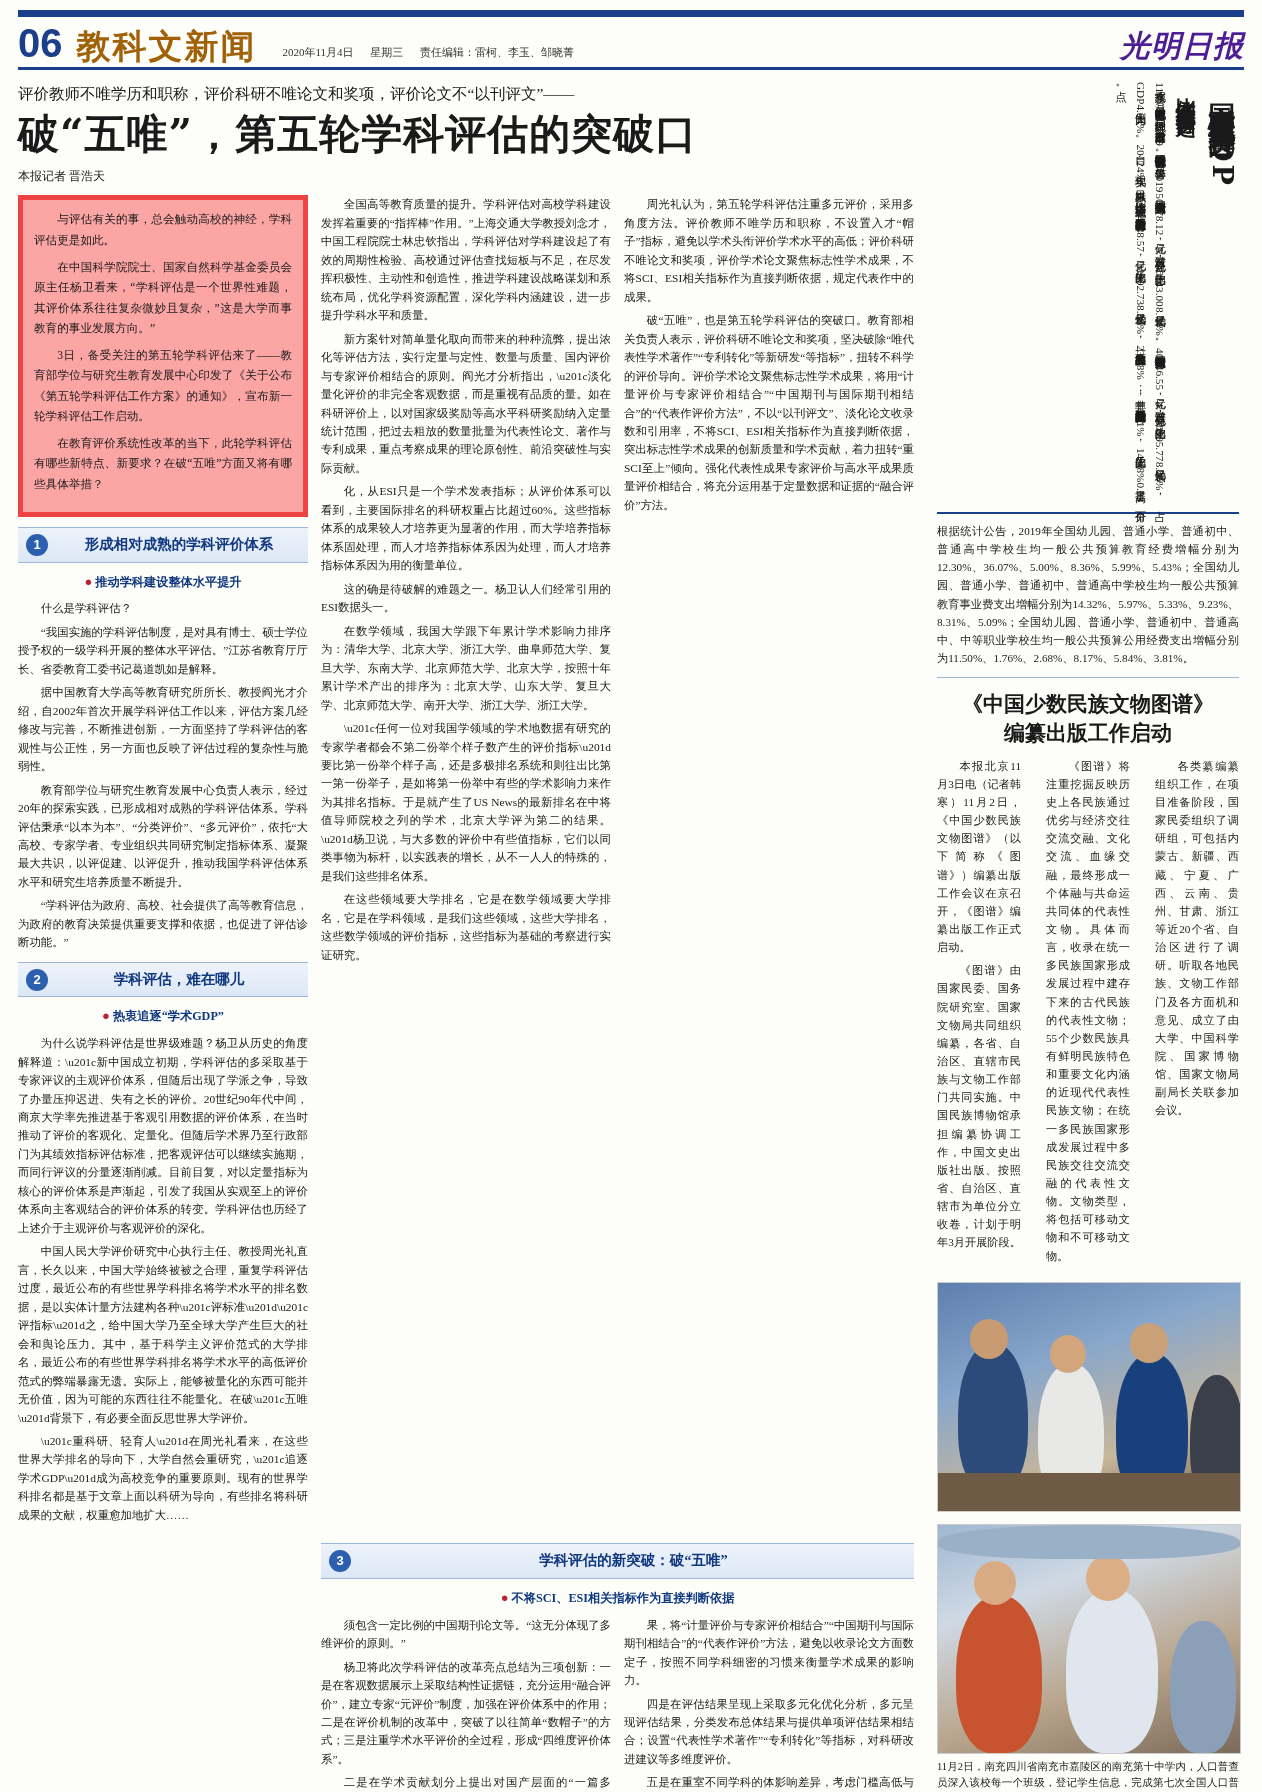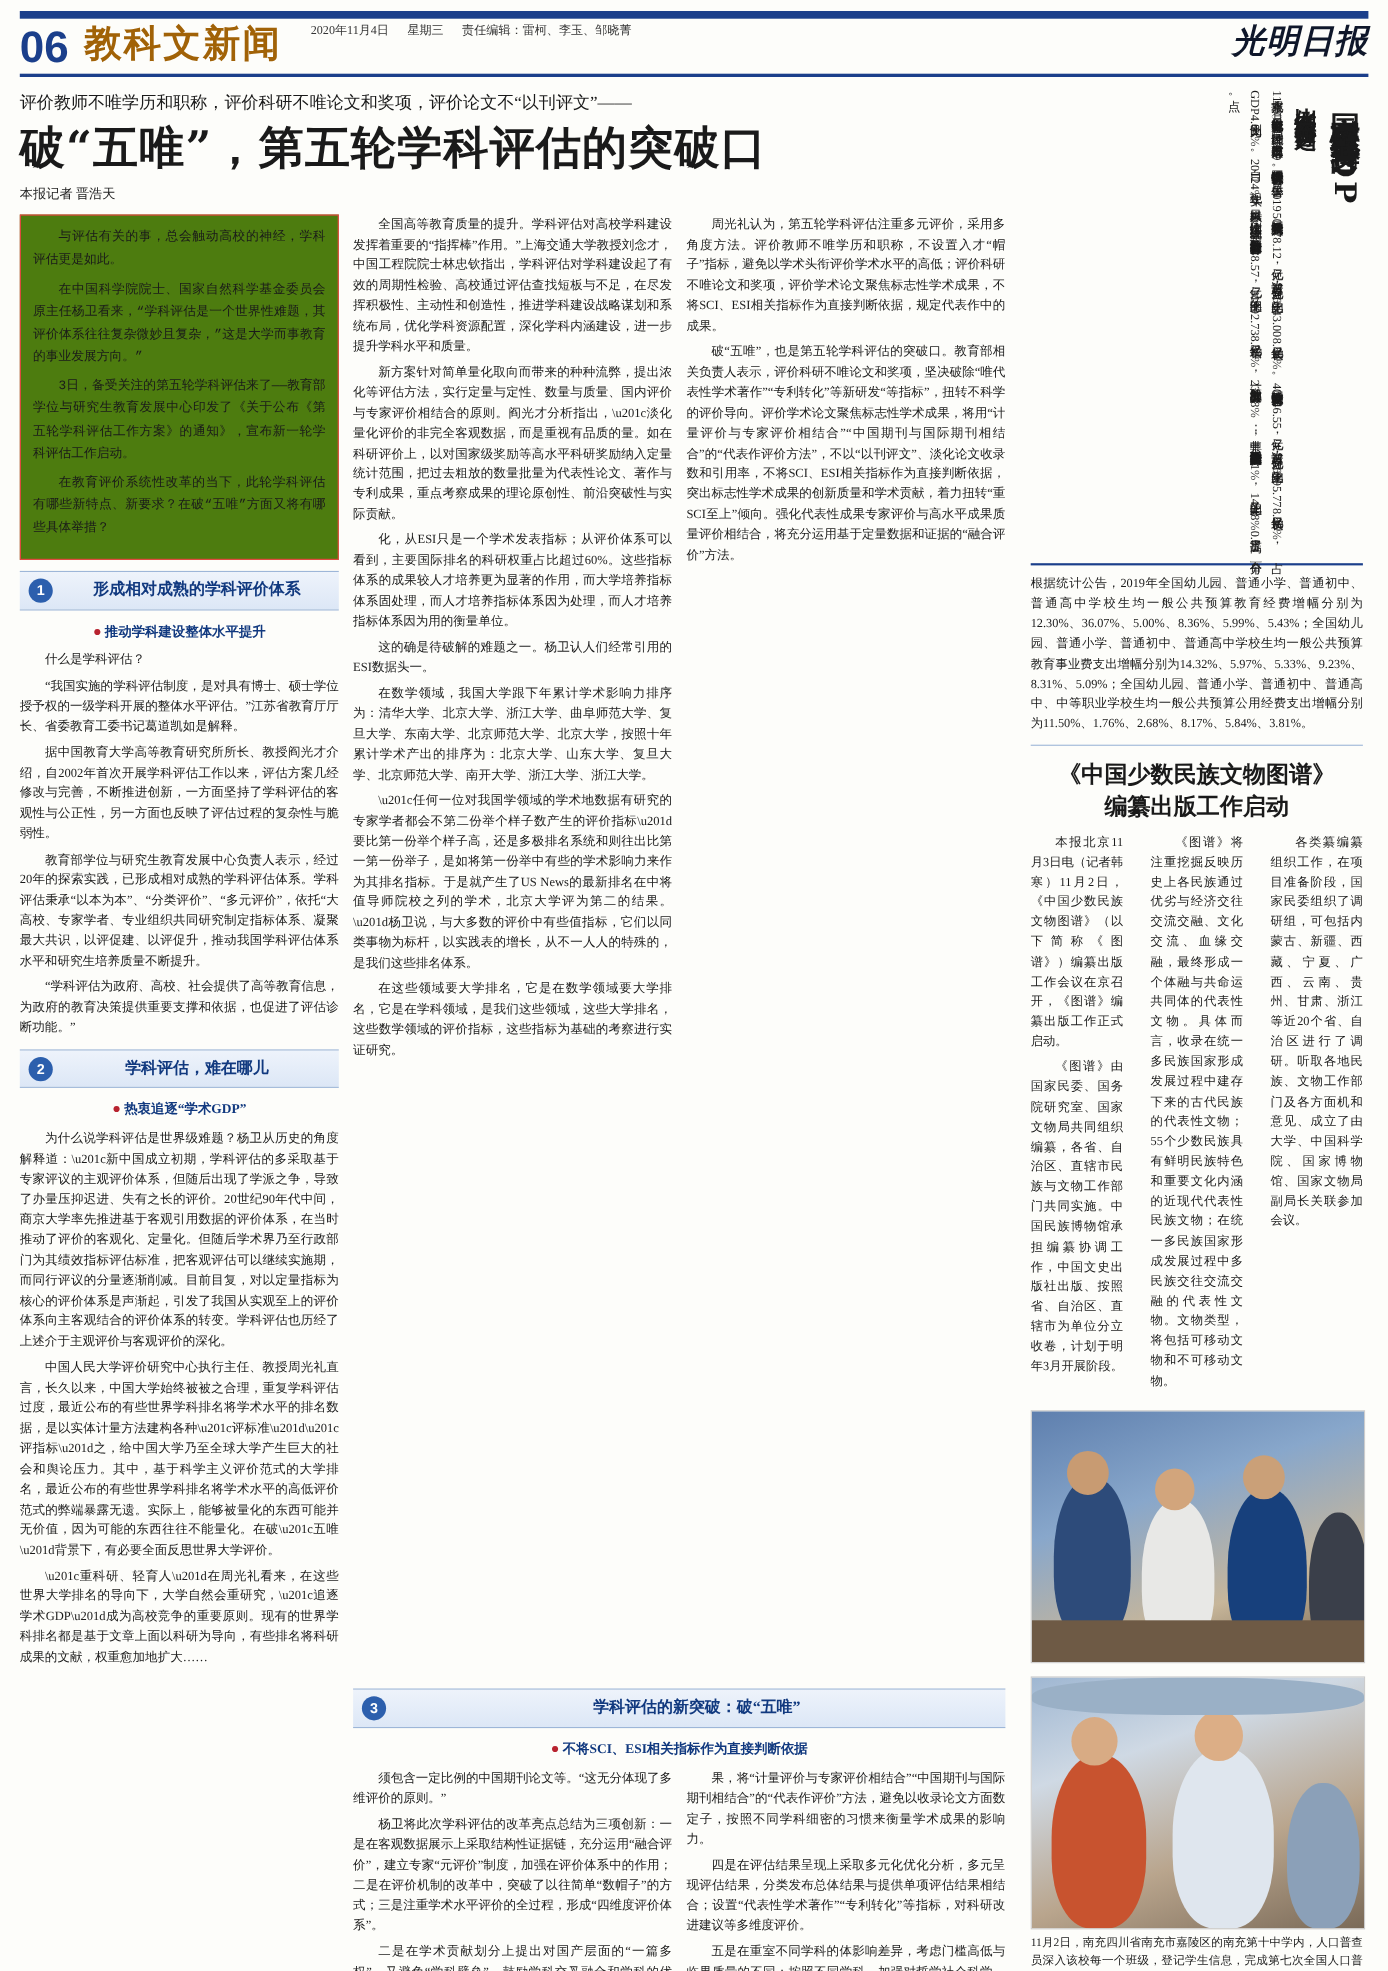--- a/index.html
+++ b/index.html
@@ -13,41 +13,41 @@
   }
   .page{
     width:1262px; height:1792px;
     position:relative;
     box-sizing:border-box;
     padding:0 18px;
   }
   
   .top-rule{height:7px;background:#1b3f8b;margin:10px 0 0 0;}
   .masthead{
-    display:flex; 
+    display:flex; align-items:flex-end;
     padding:6px 0 4px 0;
     border-bottom:3px solid #1b3f8b;
   }
   .page-num{
     font-family:"Liberation Sans",sans-serif;
     font-size:40px; font-weight:bold; color:#1b3f8b;
     line-height:1; margin-right:14px;
   }
   .section-name{
     font-size:34px; font-weight:bold; color:#a16207;
     letter-spacing:2px; line-height:1; margin-right:26px;
     font-family:"DejaVu Sans", sans-serif;
   }
   .issue-info{
     font-size:11px; color:#333; line-height:1;
     padding-bottom:5px; flex:1;
   }
   .issue-info span{margin-right:14px;}
   .paper-logo{
-    font-size:30px; font-weight:bold; color:#0f172a;
+    font-size:30px; font-weight:bold; color:#4c1d95;
     font-family:"DejaVu Serif", serif;
     letter-spacing:1px; line-height:1; padding-bottom:2px;
     font-style:italic;
     margin-left:36px;
   }
   
   .body-area{display:flex; margin-top:12px;}
   .left-zone{width:905px;}
   .right-zone{width:302px; margin-left:14px;}
   
@@ -59,26 +59,25 @@
   }
   .byline{font-size:12px; color:#222; margin-bottom:10px;}
   
   .cols{display:flex; gap:13px;}
   .col{font-size:11.4px; line-height:1.62; text-align:justify;}
   .c1{width:290px;}
   .c2{width:290px;}
   .c3{width:290px;}
   p{margin:0 0 5px 0; text-indent:2em;}
   .lead-box{
-    border:1px solid #ef4444;
-    background:#4d7c0f;
+    border:5px solid #ef4444;
+    background:#fca5a5;
     padding:10px 11px;
     font-size:11.6px; line-height:1.75;
     margin-bottom:8px;
-    font-family:Liberation Mono, monospace;
   }
   .lead-box p{margin:0 0 7px 0;}
   
   .sec-head{
     position:relative;
     background:linear-gradient(to bottom,#eef3fb,#dce7f6);
     border-top:1px solid #9db6d8; border-bottom:1px solid #9db6d8;
     padding:7px 8px 7px 40px;
     margin:10px 0 8px 0;
     font-size:14.5px; font-weight:bold; color:#11397f;

